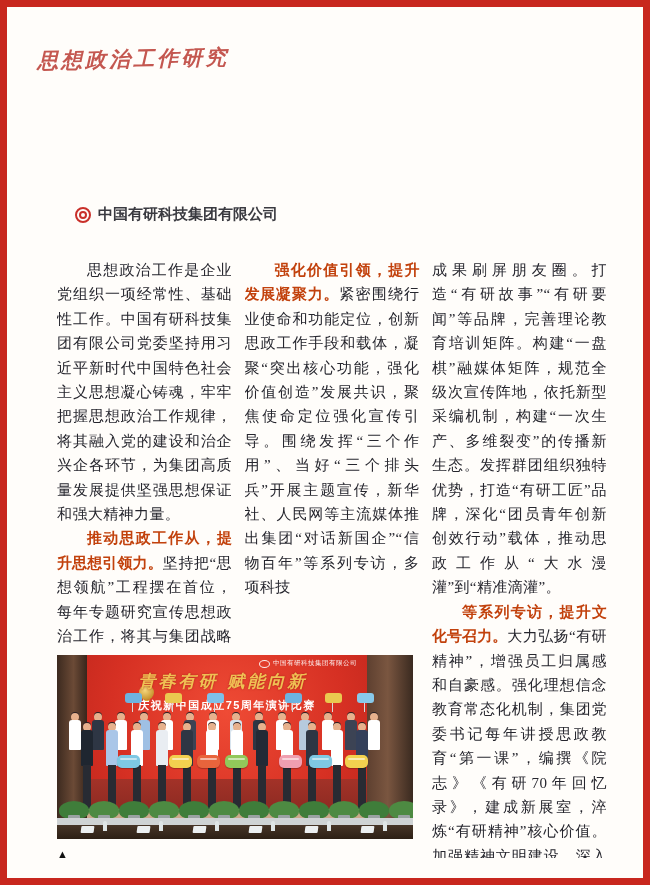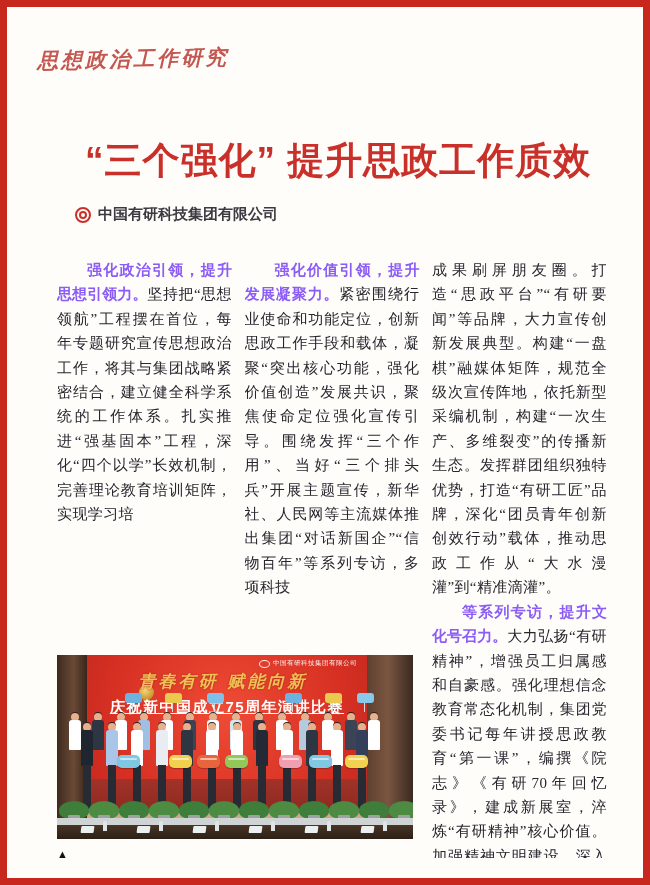--- a/index.html
+++ b/index.html
@@ -53,21 +53,21 @@
   }
   .col{
     font-size:15px;line-height:24.4px;letter-spacing:.4px;
     color:#26262e;
     text-align:justify;
     overflow:hidden;
   }
   .col p{margin:0;text-indent:2em;}
   .col p.cont{text-indent:0;}
   .col .red{
-    color:#8b5cf6;font-weight:bold;
+    color:#c2410c;font-weight:bold;
     font-family:"Liberation Sans","DejaVu Sans",sans-serif;
     letter-spacing:0;
   }
   .col1{grid-row:1;grid-column:1;height:390px;}
   .col2{grid-row:1;grid-column:2;height:390px;}
   .col3{grid-row:1 / span 2;grid-column:3;height:600px;}
   .photo-block{grid-row:2;grid-column:1 / span 2;margin:7px 0 0 0;width:356px;}
   .photo-scene{
     position:relative;width:356px;height:184px;overflow:hidden;
     background:#caa98a;
@@ -93,22 +93,22 @@
     font-family:"DejaVu Serif",serif;font-style:italic;font-weight:bold;
     font-size:17px;letter-spacing:3px;
     color:#f0c054;
     text-shadow:0 0 2px rgba(140,20,8,.65);
     white-space:nowrap;
   }
   .banner-subtitle{
     position:absolute;left:0;right:0;top:43px;
     text-align:center;
     font-family:"Liberation Sans",sans-serif;font-weight:bold;
-    font-size:15px;letter-spacing:1.5px;
-    color:#ffffff;white-space:nowrap;text-decoration:underline;
+    font-size:11px;letter-spacing:1.5px;
+    color:#ffffff;white-space:nowrap;
   }
   .emblem{
     position:absolute;left:52px;top:30px;width:15px;height:15px;border-radius:50%;
     background:radial-gradient(circle at 40% 35%,#f6d87e,#c89530 70%,#9a6d1c);
     box-shadow:0 6px 0 -4px #d8a93c;
   }
   .stage-floor{position:absolute;left:30px;top:124px;width:280px;height:30px;background:linear-gradient(#a33228,#8e2b22);}
   .stick-sign{position:absolute;width:17px;height:10px;border-radius:3px;}
   .stick-sign::after{content:"";position:absolute;left:7px;top:10px;width:1px;height:9px;background:#d9d9d9;}
   .person{position:absolute;}
@@ -132,36 +132,36 @@
   }
   .caption-marker{font-style:normal;font-size:11px;color:#111;}
 </style>
 </head>
 <body>
 
 <div class="page">
 
   <div class="masthead">思想政治工作研究</div>
 
-  <h1 class="title">“三个强化” 提升思政工作质效</h1>
 
   <div class="byline">
     <span class="byline-icon"></span>
     <span>中国有研科技集团有限公司</span>
   </div>
 
   <div class="content">
     <div class="col col1">
-        <p><span class="red">强化政治引领，提升思想引领力。</span><span>坚持把“思想领航”工程摆在首位，每年专题研究宣传思想政治工作，将其与集团战略紧密结合，建立健全科学系统的工作体系。扎实推进“强基固本”工程，深化“四个以学”长效机制，完善理论教育培训矩阵，实现学习培</span></p>
+        <p><span>思想政治工作是企业党组织一项经常性、基础性工作。中国有研科技集团有限公司党委坚持用习近平新时代中国特色社会主义思想凝心铸魂，牢牢把握思想政治工作规律，将其融入党的建设和治企兴企各环节，为集团高质量发展提供坚强思想保证和强大精神力量。</span></p>
+        <p><span class="red">推动思政工作从，提升思想引领力。</span><span>坚持把“思想领航”工程摆在首位，每年专题研究宣传思想政治工作，将其与集团战略紧密结合，建立健全科学系统的工作体系。扎实推进“强基固本”工程，深化“四个以学”长效机制，完善理论教育培训矩阵，实现学习培</span></p>
       </div>
     <div class="col col2">
         <p><span class="red">强化价值引领，提升发展凝聚力。</span><span>紧密围绕行业使命和功能定位，创新思政工作手段和载体，凝聚“突出核心功能，强化价值创造”发展共识，聚焦使命定位强化宣传引导。围绕发挥“三个作用”、当好“三个排头兵”开展主题宣传，新华社、人民网等主流媒体推出集团“对话新国企”“信物百年”等系列专访，多项科技</span></p>
       </div>
     <div class="col col3">
-        <p class="cont"><span>成果刷屏朋友圈。打造“思政平台”“有研要闻”等品牌，大力宣传创新发展典型。构建“一盘棋”融媒体矩阵，规范全级次宣传阵地，依托新型采编机制，构建“一次生产、多维裂变”的传播新生态。发挥群团组织独特优势，打造“有研工匠”品牌，深化“团员青年创新创效行动”载体，推动思政工作从“大水漫灌”到“精准滴灌”。</span></p>
+        <p class="cont"><span>成果刷屏朋友圈。打造“有研故事”“有研要闻”等品牌，完善理论教育培训矩阵。构建“一盘棋”融媒体矩阵，规范全级次宣传阵地，依托新型采编机制，构建“一次生产、多维裂变”的传播新生态。发挥群团组织独特优势，打造“有研工匠”品牌，深化“团员青年创新创效行动”载体，推动思政工作从“大水漫灌”到“精准滴灌”。</span></p>
         <p><span class="red">等系列专访，提升文化号召力。</span><span>大力弘扬“有研精神”，增强员工归属感和自豪感。强化理想信念教育常态化机制，集团党委书记每年讲授思政教育“第一课”，编撰《院志》《有研70年回忆录》，建成新展室，淬炼“有研精神”核心价值。加强精神文明建设，深入推进全国文明单位创建，聚焦2025年度全国劳动模范、全国三八红旗集体、新时代青年先锋等“有研榜样”，弘扬“有研精神”。深入实施“履责暖心”工程，用好“我为群众办实事”长效机制，解决职工“急难愁盼”问题，引导职工把个人目标与企业发展紧密结合，激发干部职工热情斗志。</span></p>
       </div>
 
     <figure class="photo-block" style="padding:0;margin:7px 0 0 0;">
       <div class="photo-scene" id="photo-scene">
         <div class="wood left"></div>
         <div class="wood right"></div>
         <div class="backdrop">
           <div class="logo-strip">
             <span class="logo-oval"></span>

